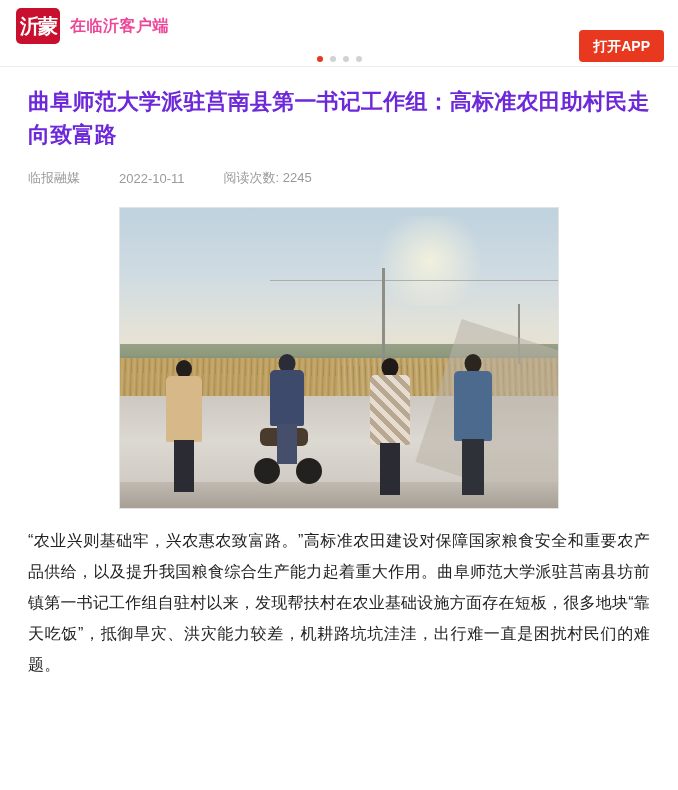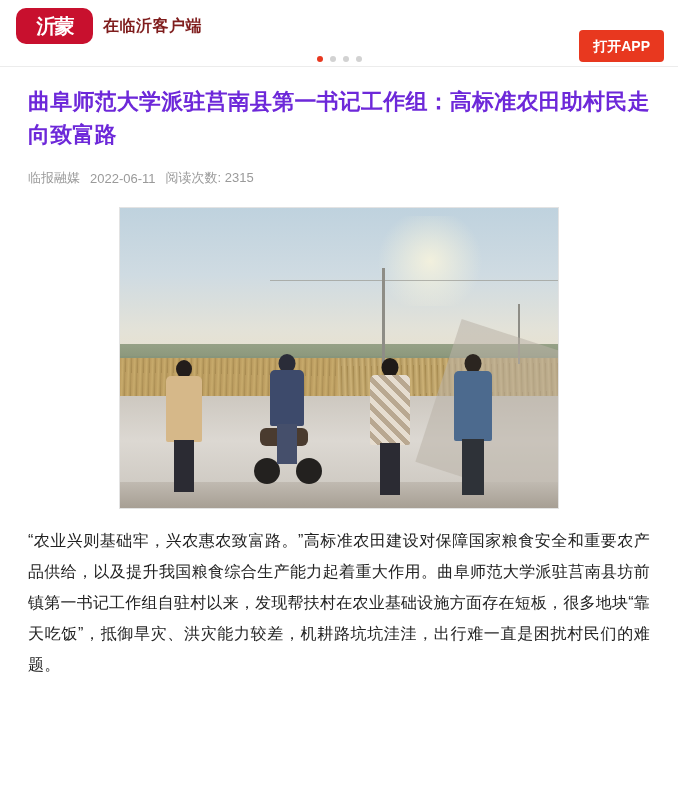--- a/index.html
+++ b/index.html
@@ -27,43 +27,42 @@
   }
   .brand {
     display: flex;
     align-items: center;
     gap: 10px;
   }
   .logo {
     width: 44px;
     height: 36px;
     background: #c8102e;
-    border-radius: 10px;
+    border-radius: 5px;
     position: relative;
     overflow: hidden;
     flex: none;
-    padding-left: 33px;
   }
   .logo .logo-glyph {
     position: absolute;
     inset: 0;
     color: #ffffff;
     font-family: "DejaVu Serif", serif;
     font-size: 20px;
     font-weight: bold;
     display: flex;
     align-items: center;
     justify-content: center;
     letter-spacing: -2px;
     line-height: 1;
   }
   .brand-name {
     font-size: 16px;
     font-weight: bold;
-    color: #7f1d1d;
+    color: #ec4899;
     letter-spacing: 0.5px;
   }
   .header-spacer { flex: 1 1 auto; }
   .open-app-btn {
     background: #e8381f;
     color: #ffffff;
     border: none;
     border-radius: 4px;
     font-size: 14px;
     font-weight: bold;
@@ -106,21 +105,21 @@
     font-size: 22px;
     line-height: 33px;
     font-weight: bold;
     color: #6d28d9;
     margin: 0 0 18px 0;
     letter-spacing: 0.2px;
   }
   .meta-row {
     display: flex;
     align-items: center;
-    gap: 10px;
+    gap: 39px;
     font-size: 13px;
     color: #9a9a9a;
     margin-bottom: 20px;
   }
   .meta-item { white-space: nowrap; }
 
   .para {
     font-size: 16px;
     line-height: 31px;
     color: #232323;
@@ -324,22 +323,22 @@
 </div>
 
 <div class="divider"></div>
 
 <div class="article">
 
   <h1 class="article-title">曲阜师范大学派驻莒南县第一书记工作组：高标准农田助村民走向致富路</h1>
 
   <div class="meta-row">
     <span class="meta-item">临报融媒</span>
-    <span class="meta-item">2022-06-11</span>
-    <span class="meta-item">阅读次数: 2315</span>
+    <span class="meta-item">2022-10-11</span>
+    <span class="meta-item">阅读次数: 2245</span>
   </div>
 
 
   <div class="figure">
     <div class="photo">
       <div class="sky"></div>
       <div class="photo-glare"></div>
       <div class="wire"></div>
       <div class="treeline"></div>
       <div class="field-left"></div>

